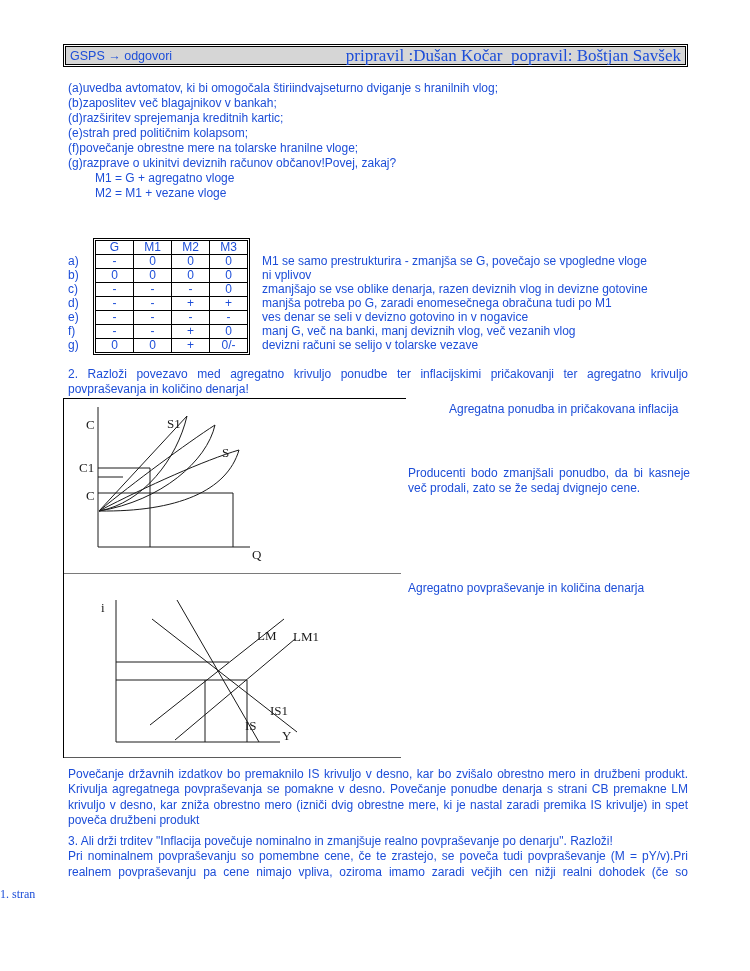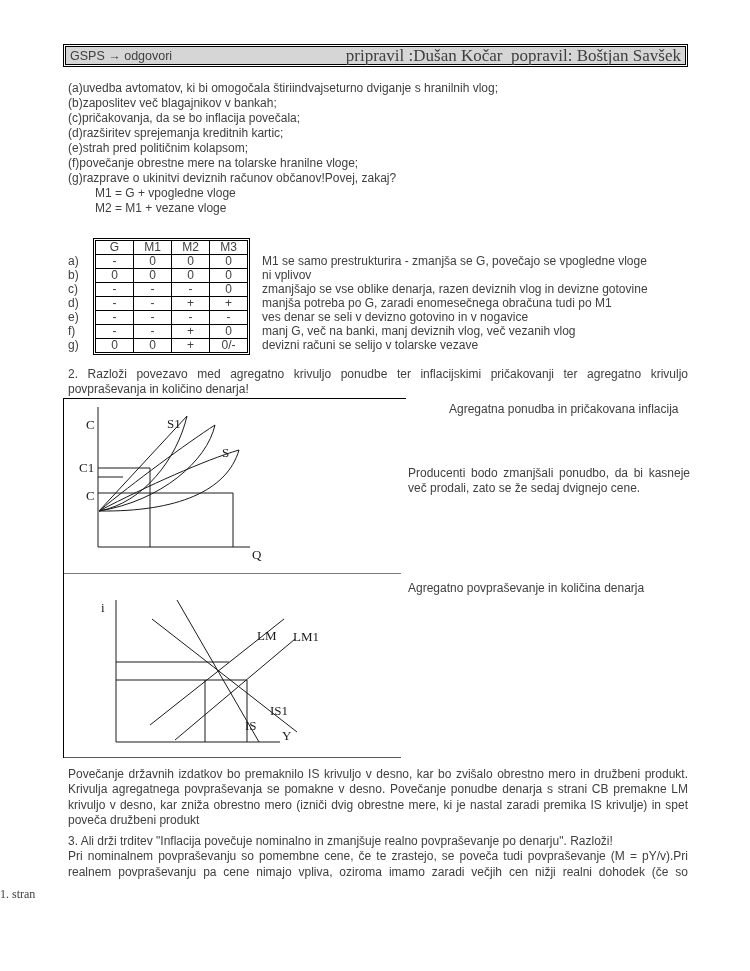--- a/index.html
+++ b/index.html
@@ -1,18 +1,18 @@
 <!DOCTYPE html>
 <html><head>
 <meta charset="utf-8">
 <style>
   html,body { margin:0; padding:0; background:#ffffff; }
   .page {
     position:relative; width:750px; height:971px; background:#ffffff;
-    font-family:"Liberation Sans", sans-serif; font-size:12px; color:#404040;
+    font-family:"Liberation Sans", sans-serif; font-size:12px; color:#1d4ed8;
     overflow:hidden;
     border-radius:19px;
   }
 
   
   .header-outer {
     position:absolute; left:63px; top:44px; width:621px;
     border:1px solid #000; padding:1px; background:#fff;
   }
   .header-inner {
@@ -70,28 +70,27 @@
     <div class="header-inner">
       <span class="left">GSPS → odgovori</span>
       <span class="right">pripravil :Dušan Kočar  popravil: Boštjan Savšek</span>
     </div>
   </div>
 
   <div class="q1">
     <div>
         <div class="line">(a)uvedba avtomatov, ki bi omogočala štiriindvajseturno dviganje s hranilnih vlog;</div>
         <div class="line">(b)zaposlitev več blagajnikov v bankah;</div>
-        <div class="line">(c)pričakovanja, da se bo inflacija povečala;</div>
         <div class="line">(d)razširitev sprejemanja kreditnih kartic;</div>
         <div class="line">(e)strah pred političnim kolapsom;</div>
         <div class="line">(f)povečanje obrestne mere na tolarske hranilne vloge;</div>
         <div class="line">(g)razprave o ukinitvi deviznih računov občanov!Povej, zakaj?</div>
       </div>
     <div>
-        <div class="line formula">M1 = G + vpogledne vloge</div>
+        <div class="line formula">M1 = G + agregatno vloge</div>
         <div class="line formula">M2 = M1 + vezane vloge</div>
       </div>
   </div>
 
   <div class="tbl-zone">
     <div>
         <div class="row-label" style="top: 17px;">a)</div>
         <div class="row-label" style="top: 31px;">b)</div>
         <div class="row-label" style="top: 45px;">c)</div>
         <div class="row-label" style="top: 59px;">d)</div>

